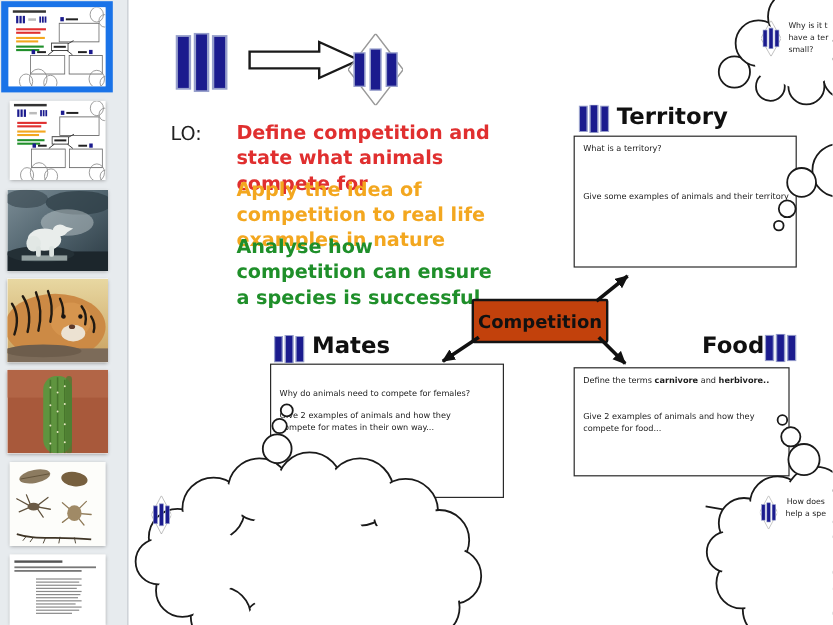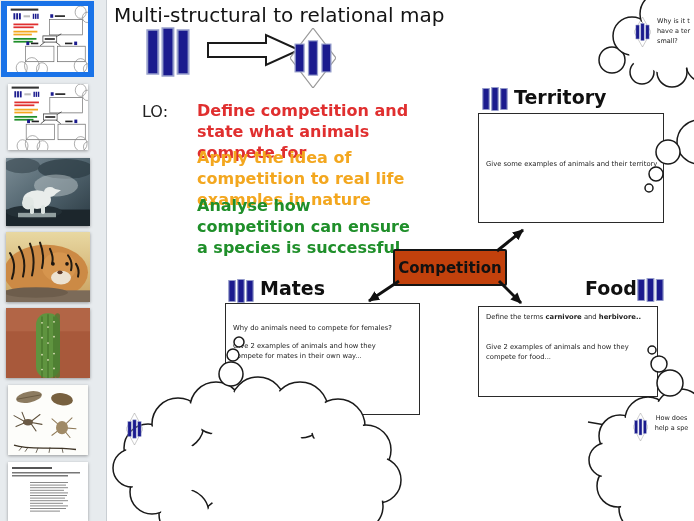--- a/index.html
+++ b/index.html
@@ -246,21 +246,20 @@
           <use href="#sym-insects"></use>
         </svg>
     </div>
     <div class="thumb" style="left:8px;top:462px;width:80px;height:59px;">
       <svg preserveAspectRatio="none">
           <use href="#sym-textslide"></use>
         </svg>
     </div>
   </div>
 
-  <div class="abs slide-title z1">Multi-structural to relational map</div>
 
   <svg class="abs icon z1" style="left:146px;top:27px;" width="44" height="50" viewBox="0 0 34 50" preserveAspectRatio="none">
       <use href="#sym-bars"></use>
     </svg>
   <svg class="abs icon z1" style="left:206px;top:33px;" width="96" height="34" viewBox="0 0 96 34">
     <polygon points="2,10 60,10 60,2 93,17 60,32 60,24 2,24" fill="#fff" stroke="#1a1a1a" stroke-width="2"></polygon>
   </svg>
   <svg class="abs icon z1" style="left:290px;top:28px;" width="46" height="60" viewBox="0 0 36 56" preserveAspectRatio="none">
       <use href="#sym-diamond-bars"></use>
     </svg>
@@ -268,20 +267,21 @@
   <div class="abs lo-label z1">LO:</div>
   <div class="abs obj z1" style="top:101px;color:#e02f2f;">Define competition and state what animals compete for</div>
   <div class="abs obj z1" style="top:148px;color:#f3a71f;">Apply the idea of competition to real life examples in nature</div>
   <div class="abs obj z1" style="top:196px;color:#1f8f2a;">Analyse how competition can ensure a species is successful</div>
 
   <svg class="abs z1" style="left:482px;top:87px;" width="26" height="24" viewBox="0 0 34 50" preserveAspectRatio="none">
       <use href="#sym-bars"></use>
     </svg>
   <div class="abs node-title z1" style="left:514px;top:86px;">Territory</div>
   <div class="abs node-box" style="left:478px;top:113px;width:186px;height:110px;">
+    <div class="qtext" style="left:7px;top:6px;width:170px;">What is a territory?</div>
     <div class="qtext" style="left:7px;top:46px;width:172px;">Give some examples of animals and their territory</div>
   </div>
 
   <div class="abs center-box">
     <span>Competition</span>
   </div>
 
   <svg class="abs z1" style="left:228px;top:279px;" width="26" height="24" viewBox="0 0 34 50" preserveAspectRatio="none">
       <use href="#sym-bars"></use>
     </svg>

